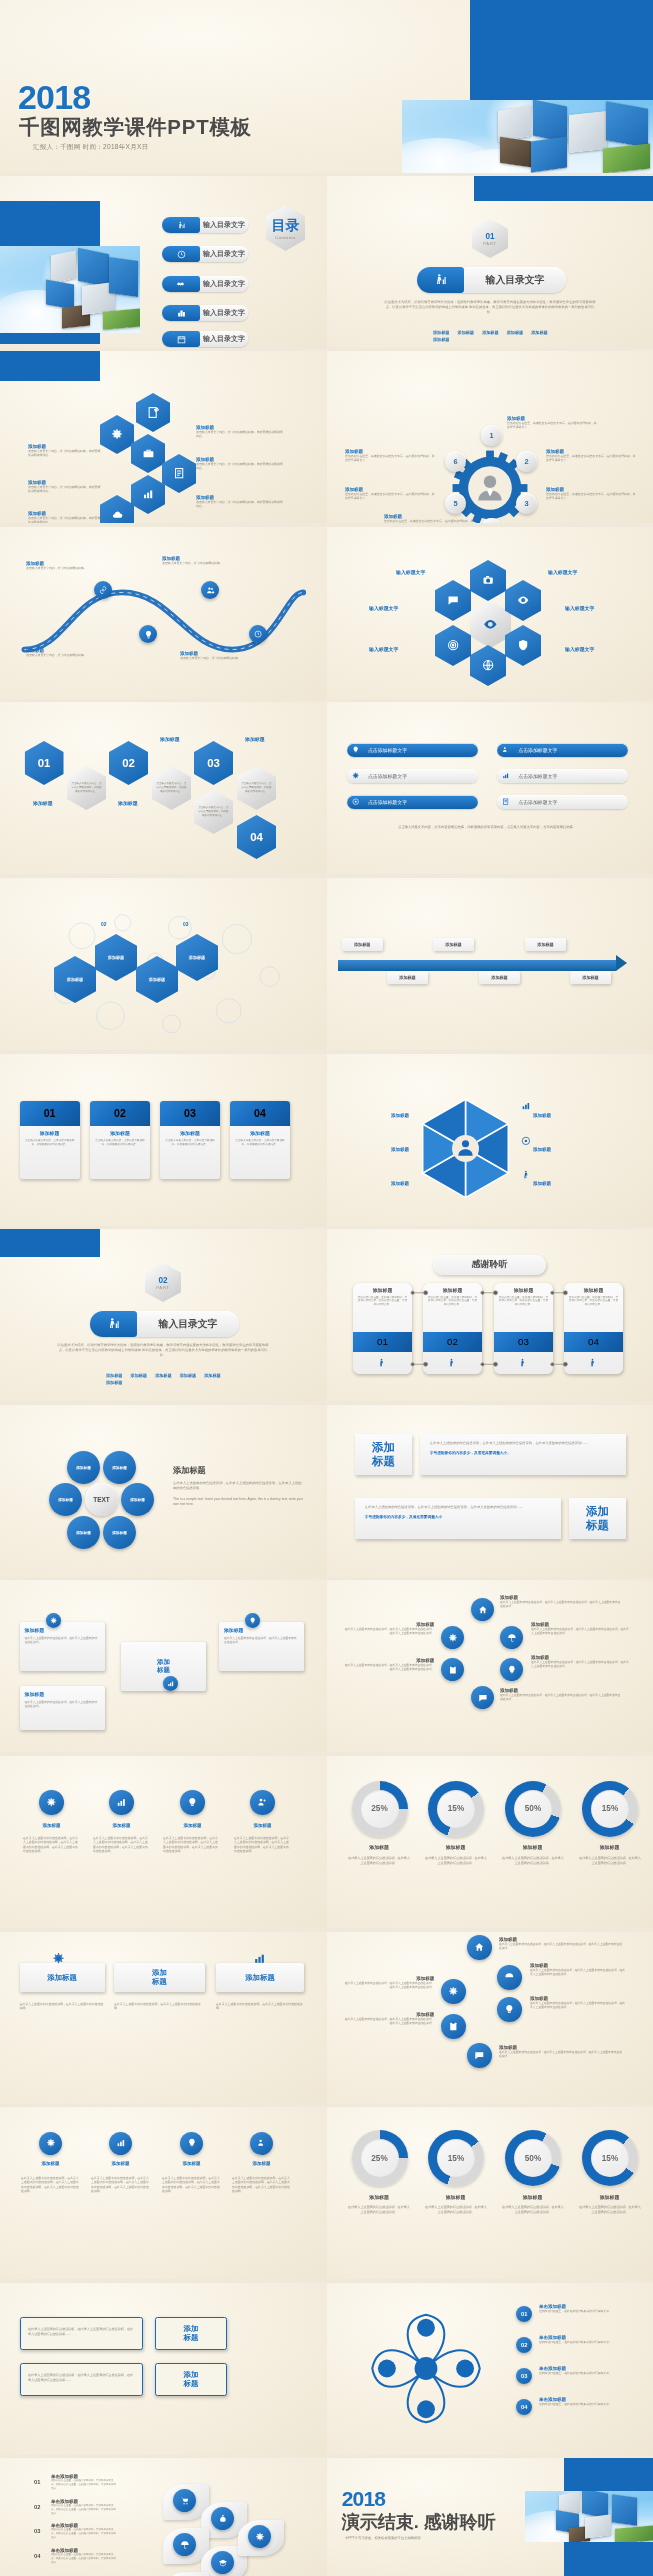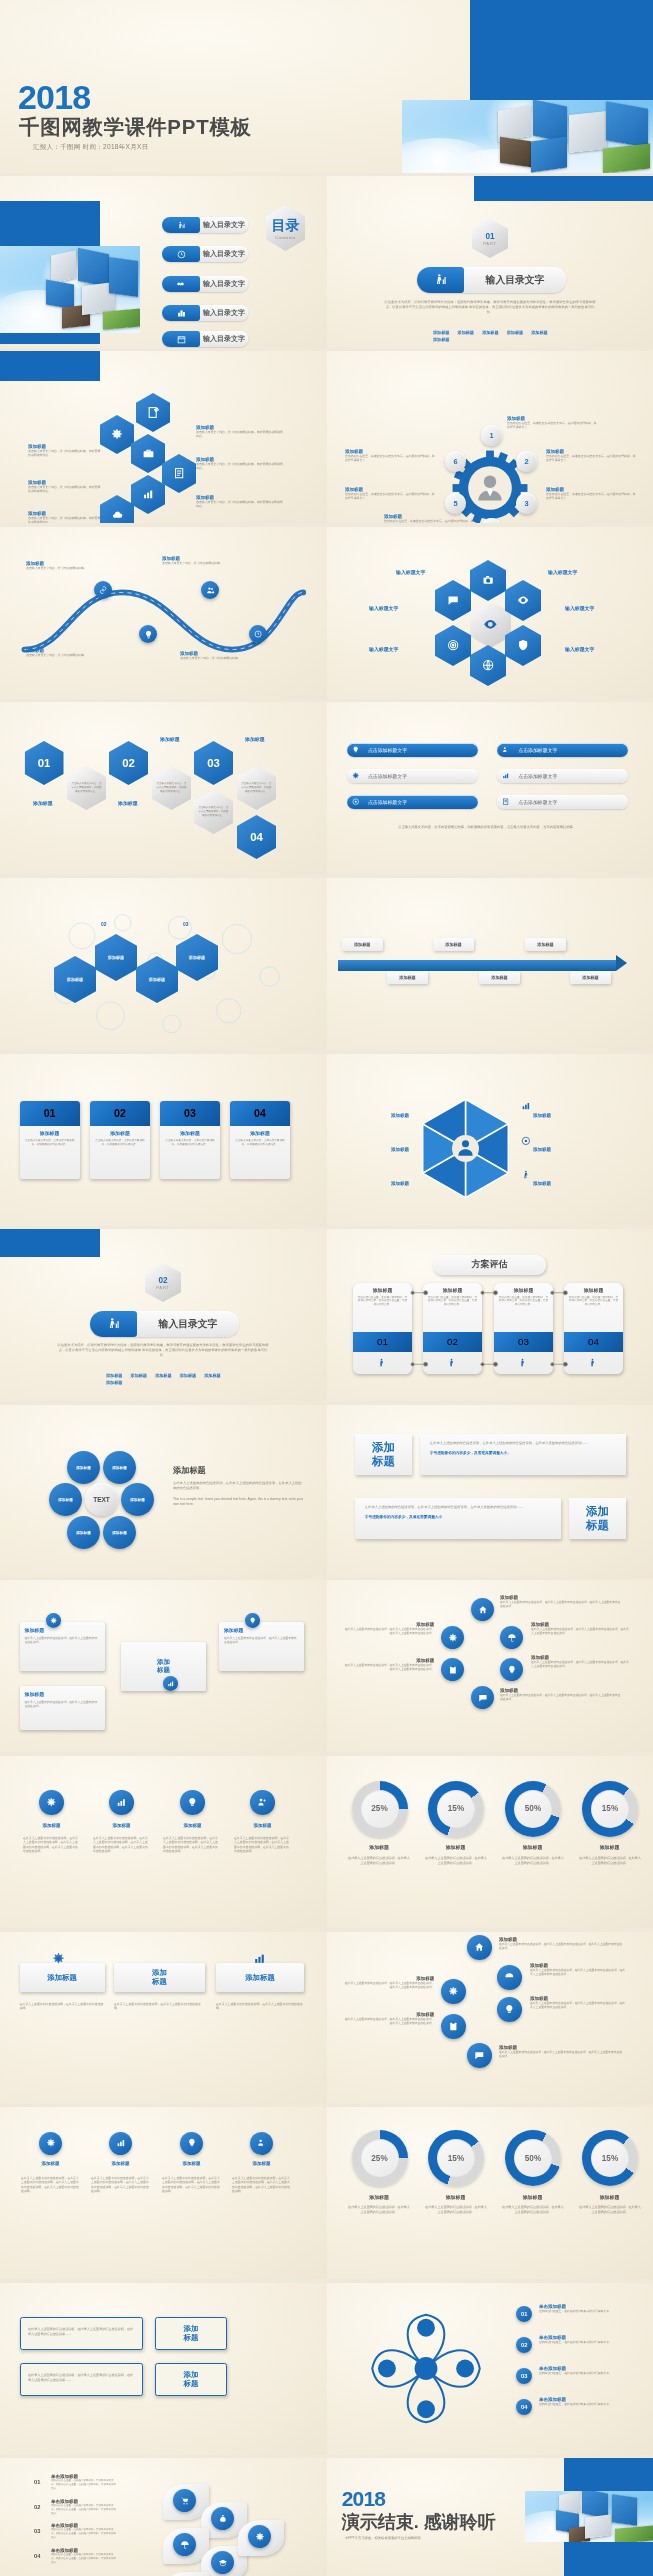--- a/index.html
+++ b/index.html
@@ -759,21 +759,21 @@
       <span class="h-blue" style="font-size:4.1px;">添加标题</span>
       <span class="h-blue" style="font-size:4.1px;">添加标题</span>
       <span class="h-blue" style="font-size:4.1px;">添加标题</span>
       <span class="h-blue" style="font-size:4.1px;">添加标题</span>
       <span class="h-blue" style="font-size:4.1px;">添加标题</span>
     </div>
   </div>
 
   <div class="slide halfR" style="top:1229px;height:172px;">
     <div class="card" style="left:106px;top:26px;width:113px;height:19.6px;border-radius:9.8px;display:flex;align-items:center;justify-content:center;">
-      <span class="h-dark" style="font-size:9px;">方案评估</span>
+      <span class="h-dark" style="font-size:9px;">感谢聆听</span>
     </div>
 
     <div class="card" style="left:26px;top:54px;width:59px;height:91px;border-radius:6.5px;">
       <div class="h-dark" style="font-size:4.9px;text-align:center;margin-top:4.1px;">添加标题</div>
       <div class="body-s" style="font-size:2.6px;padding:2.5px 4.1px;text-align:center;">您的内容打在这里，在此框中选择粘贴，并选择只保留文字。您的内容打在这里，并选择只保留文字。</div>
       <div class="bluegrad" style="position:absolute;left:0;top:49px;width:100%;height:19.6px;display:flex;align-items:center;justify-content:center;font-size:9.8px;">
         <span>01</span>
       </div>
       <svg style="position:absolute;left:24px;top:75px;width:9.8px;height:9.8px;" viewBox="0 0 24 24" fill="#1668b9">
           <circle cx="11" cy="4" r="2"></circle>

